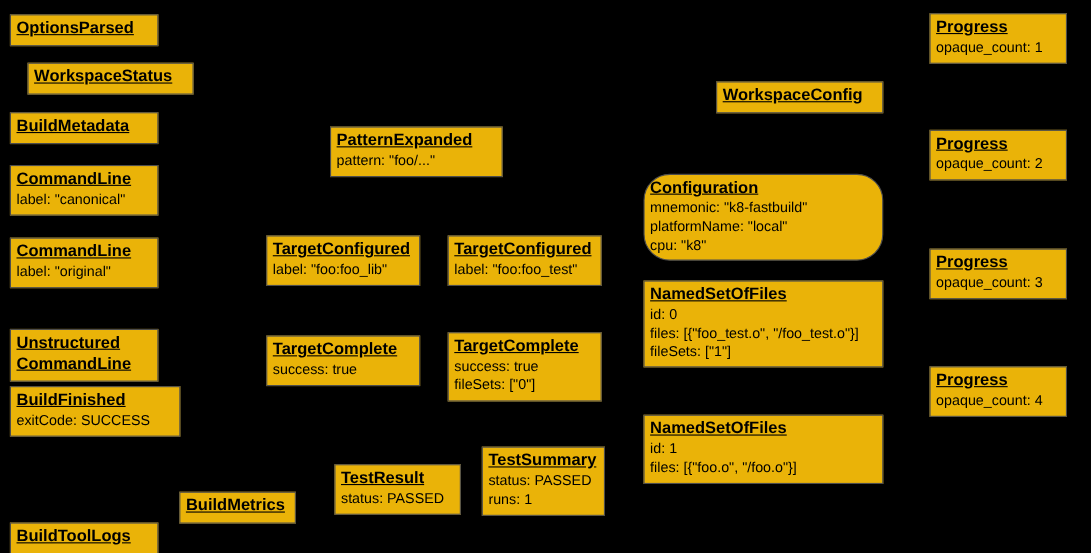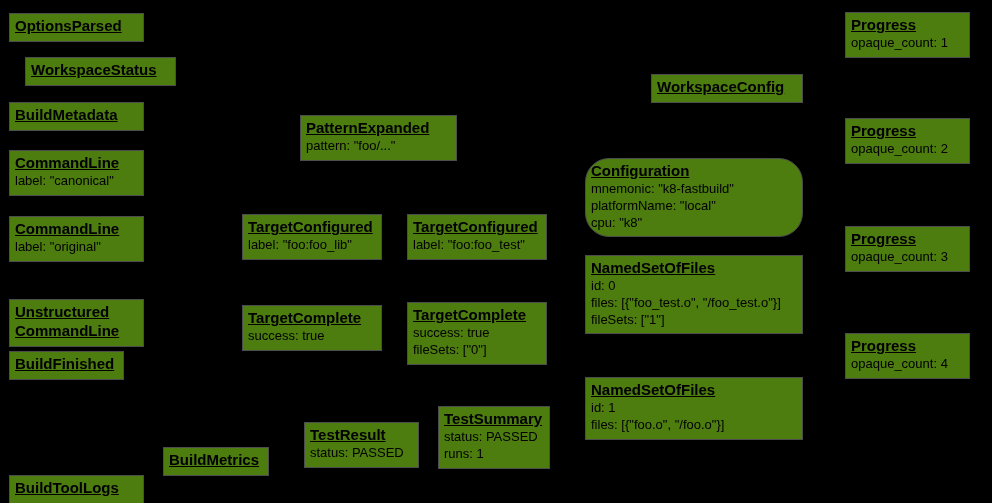--- a/index.html
+++ b/index.html
@@ -6,21 +6,21 @@
   body {
     width: 992px; height: 503px;
     background: #000000;
     position: relative;
     overflow: hidden;
     font-family: "Liberation Sans", sans-serif;
   }
   .canvas { position: absolute; inset: 0; }
   .node {
     position: absolute;
-    background: #4d7c0f;
+    background: #eab308;
     border: 1px solid #4d4d4d;
     box-sizing: border-box;
     padding: 3px 5px 5px 5px;
     color: #000000;
   }
   .node-title {
     font-size: 15px;
     font-weight: bold;
     text-decoration: underline;
     line-height: 1.25;
@@ -57,22 +57,23 @@
   <div class="node" style="left:9px; top:216px; width:135px;">
     <div class="node-title">CommandLine</div>
     <div class="node-line">label: "original"</div>
   </div>
 
   <div class="node" style="left:9px; top:283px; width:135px;margin-top:16px;">
     <div class="node-title">Unstructured</div>
     <div class="node-title">CommandLine</div>
   </div>
 
-  <div class="node" style="left:9px; top:351px; width:115px;">
+  <div class="node" style="left:9px; top:351px; width:155px;">
     <div class="node-title">BuildFinished</div>
+    <div class="node-line">exitCode: SUCCESS</div>
   </div>
 
   <div class="node" style="left:9px; top:447px; width:135px;margin-top:28px;">
     <div class="node-title">BuildToolLogs</div>
   </div>
 
   <div class="node" style="left:163px; top:447px; width:106px;">
     <div class="node-title">BuildMetrics</div>
   </div>
 

